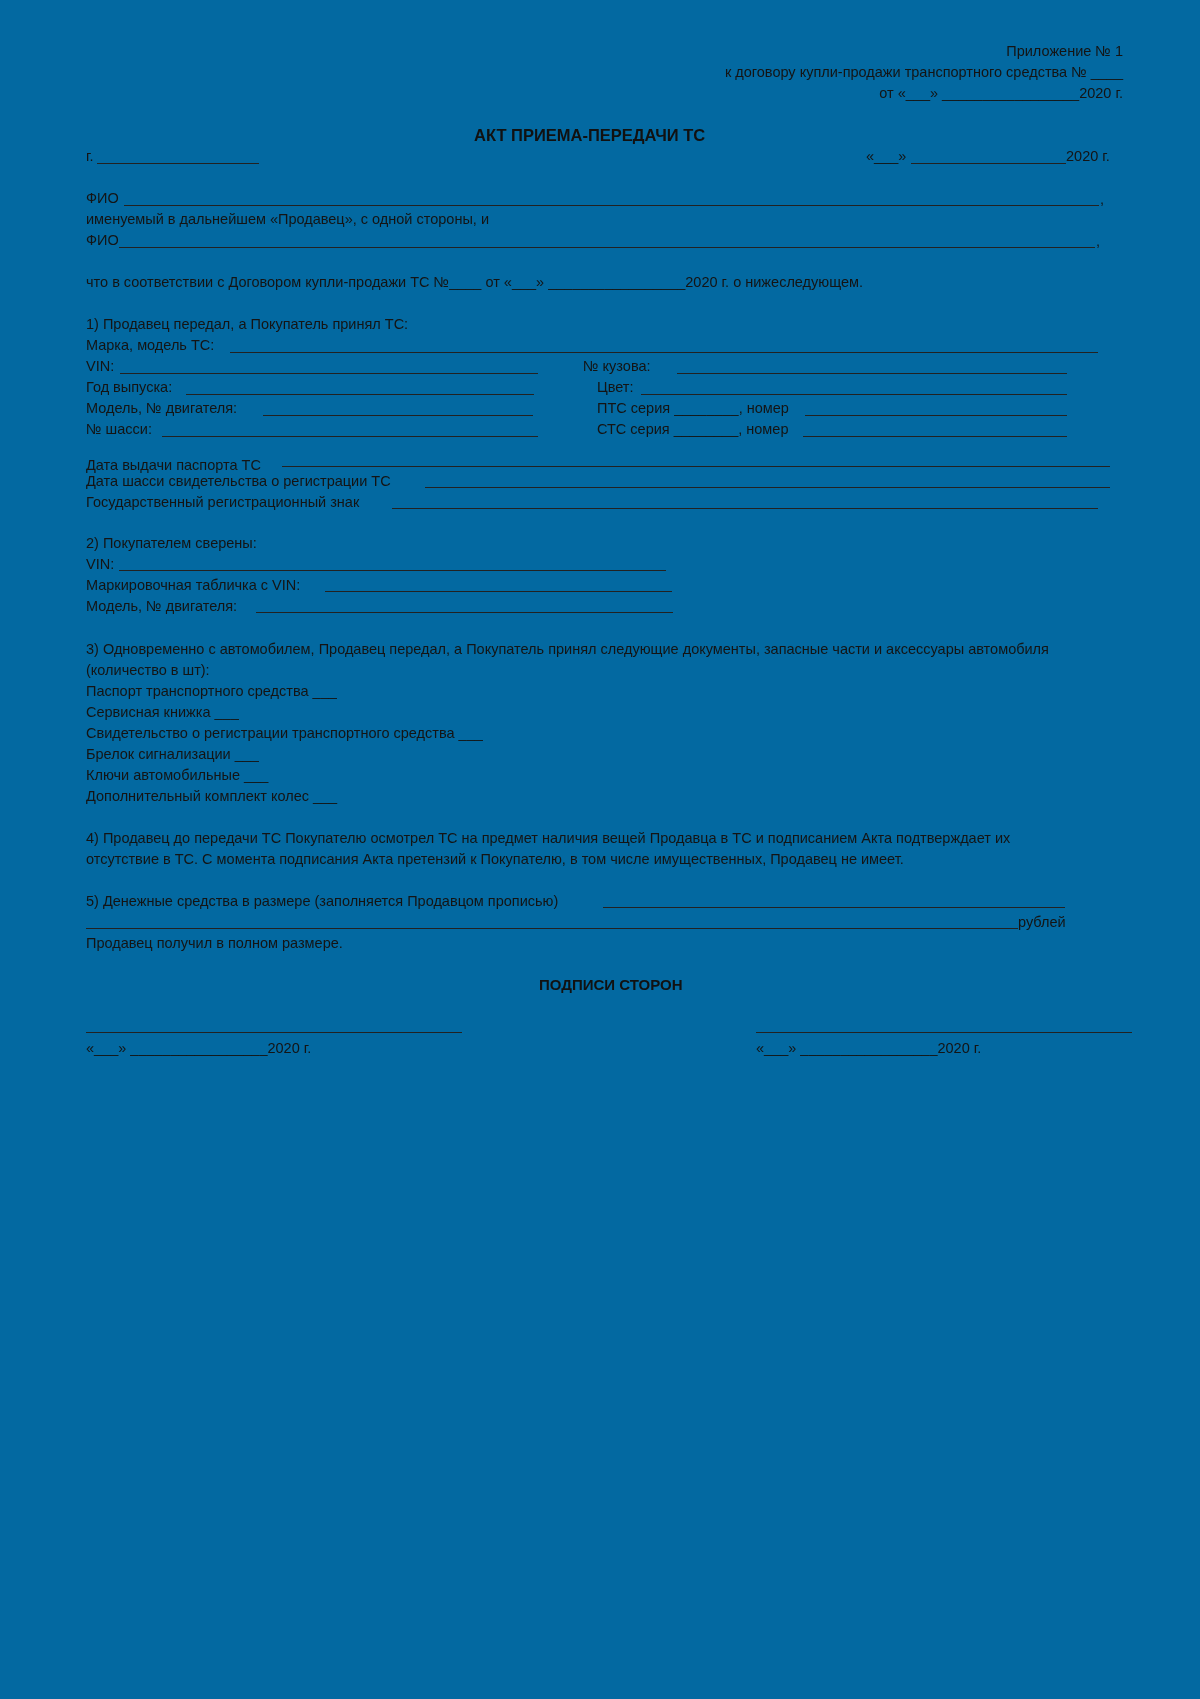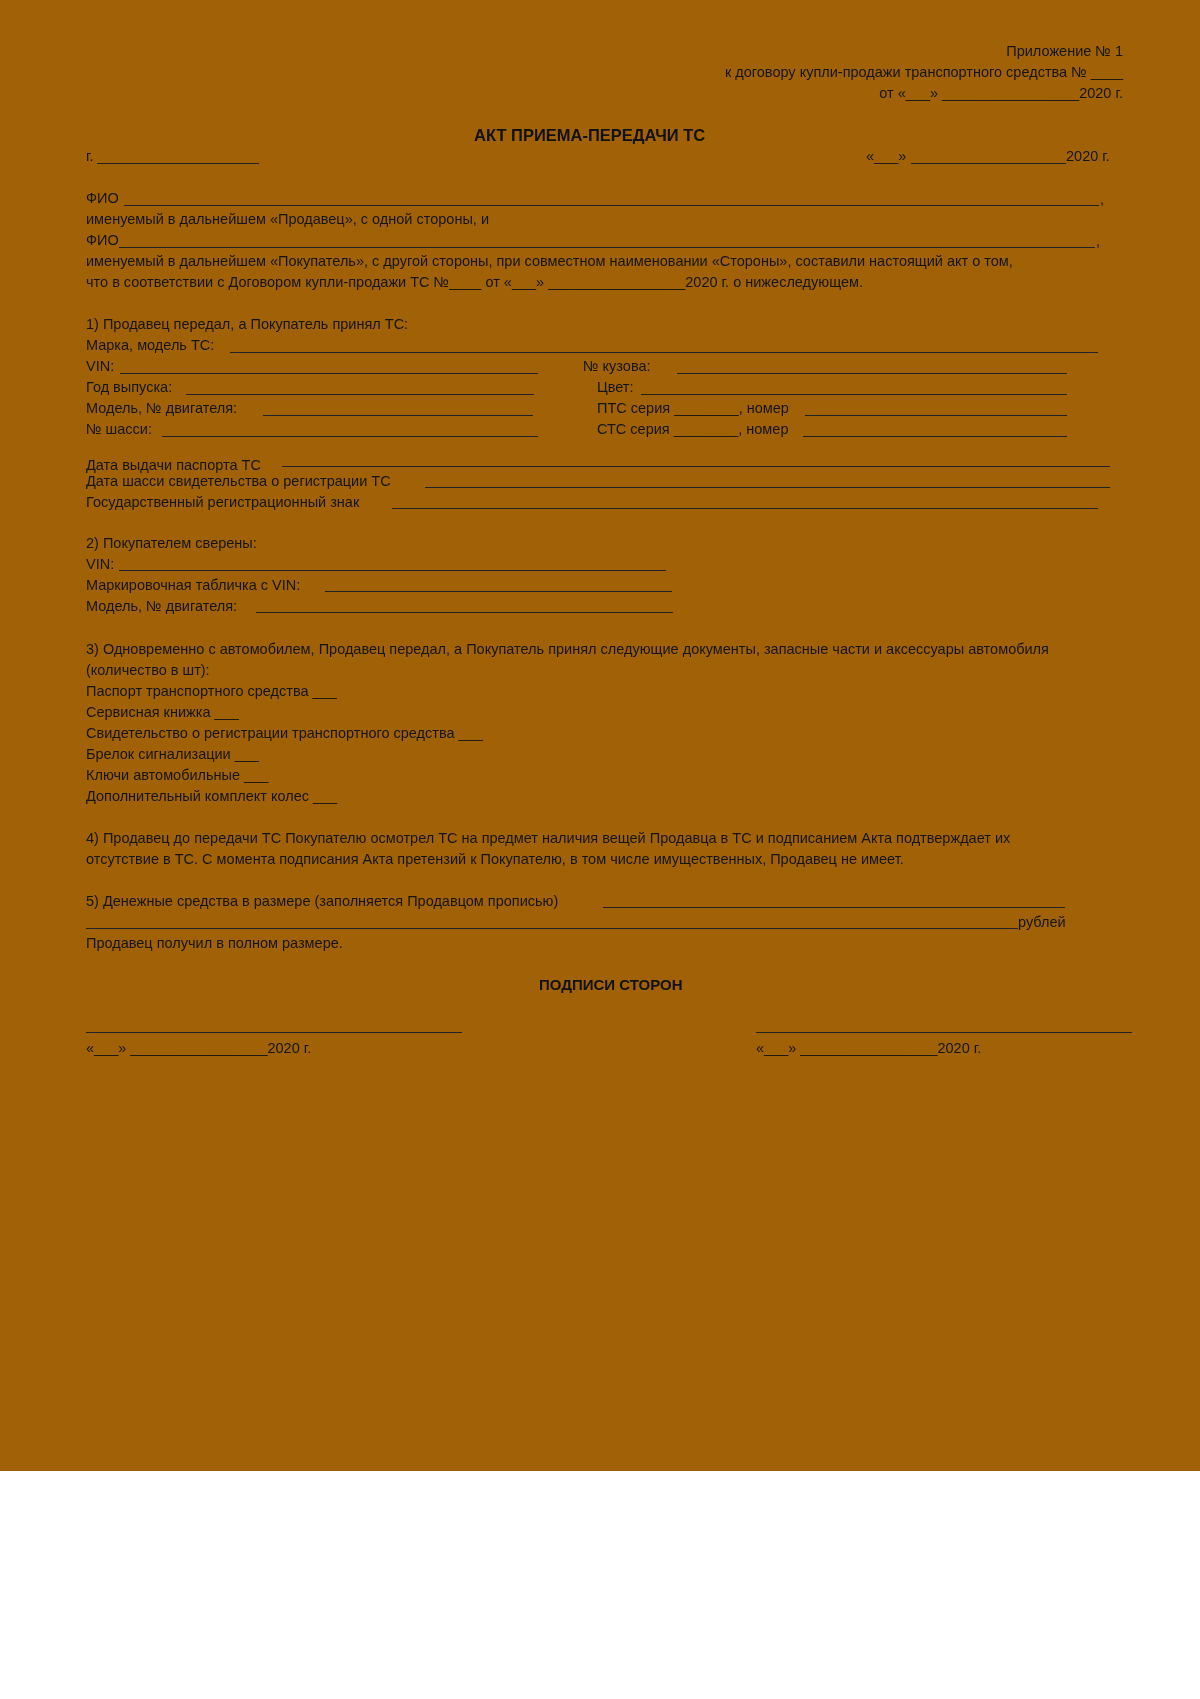--- a/index.html
+++ b/index.html
@@ -1,18 +1,18 @@
 <!DOCTYPE html>
 <html><head>
 <meta charset="utf-8">
 <style>
   html, body { margin: 0; padding: 0; background: #ffffff; }
   body { width: 1200px; height: 1699px; position: relative; overflow: hidden;
          font-family: "Liberation Sans", "DejaVu Sans", sans-serif; color: #111; }
-  .page { position: absolute; left: 0; top: 0; width: 1200px; height: 1471px; background: #a16207; }
+  .page { position: absolute; left: 0; top: 0; width: 1200px; height: 1699px; background: #0369a1; }
   .t { position: absolute; font-size: 14.5px; line-height: 18px; white-space: nowrap; color: #141414; }
   .r { text-align: right; }
   .title { position: absolute; font-weight: bold; font-size: 16.5px; white-space: nowrap; color: #111; }
   .subtitle { position: absolute; font-weight: bold; font-size: 15px; white-space: nowrap; color: #111; }
   .line { position: absolute; height: 0; border-bottom: 1.3px solid #222; }
 </style>
 </head>
 <body>
 
 <div class="page">
@@ -33,21 +33,20 @@
   <div class="t" style="left:86px; top:189px;">ФИО</div>
   <div class="line" style="left:124px; top:205px; width:975px;"></div>
   <div class="t" style="left:1100px; top:190px;">,</div>
 
   <div class="t" style="left:86px; top:210px;">именуемый в дальнейшем «Продавец», с одной стороны, и</div>
 
   <div class="t" style="left:86px; top:231px;">ФИО</div>
   <div class="line" style="left:119px; top:247px; width:976px;"></div>
   <div class="t" style="left:1096px; top:232px;">,</div>
 
-  <div class="t" style="left:86px; top:252px;">именуемый в дальнейшем «Покупатель», с другой стороны, при совместном наименовании «Стороны», составили настоящий акт о том,</div>
   <div class="t" style="left:86px; top:273px;">что в соответствии с Договором купли-продажи ТС №____ от «___» _________________2020 г. о нижеследующем.</div>
 
   <div class="t" style="left:86px; top:315px;">1) Продавец передал, а Покупатель принял ТС:</div>
 
   <div class="t" style="left:86px; top:336px;">Марка, модель ТС:</div>
   <div class="line" style="left:230px; top:352px; width:868px;"></div>
 
   <div class="t" style="left:86px; top:357px;">VIN:</div>
   <div class="line" style="left:120px; top:373px; width:418px;"></div>
 

